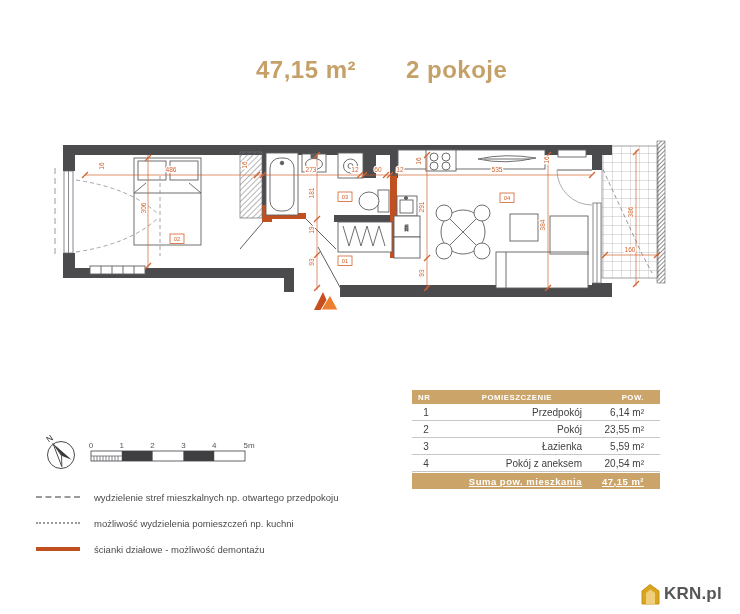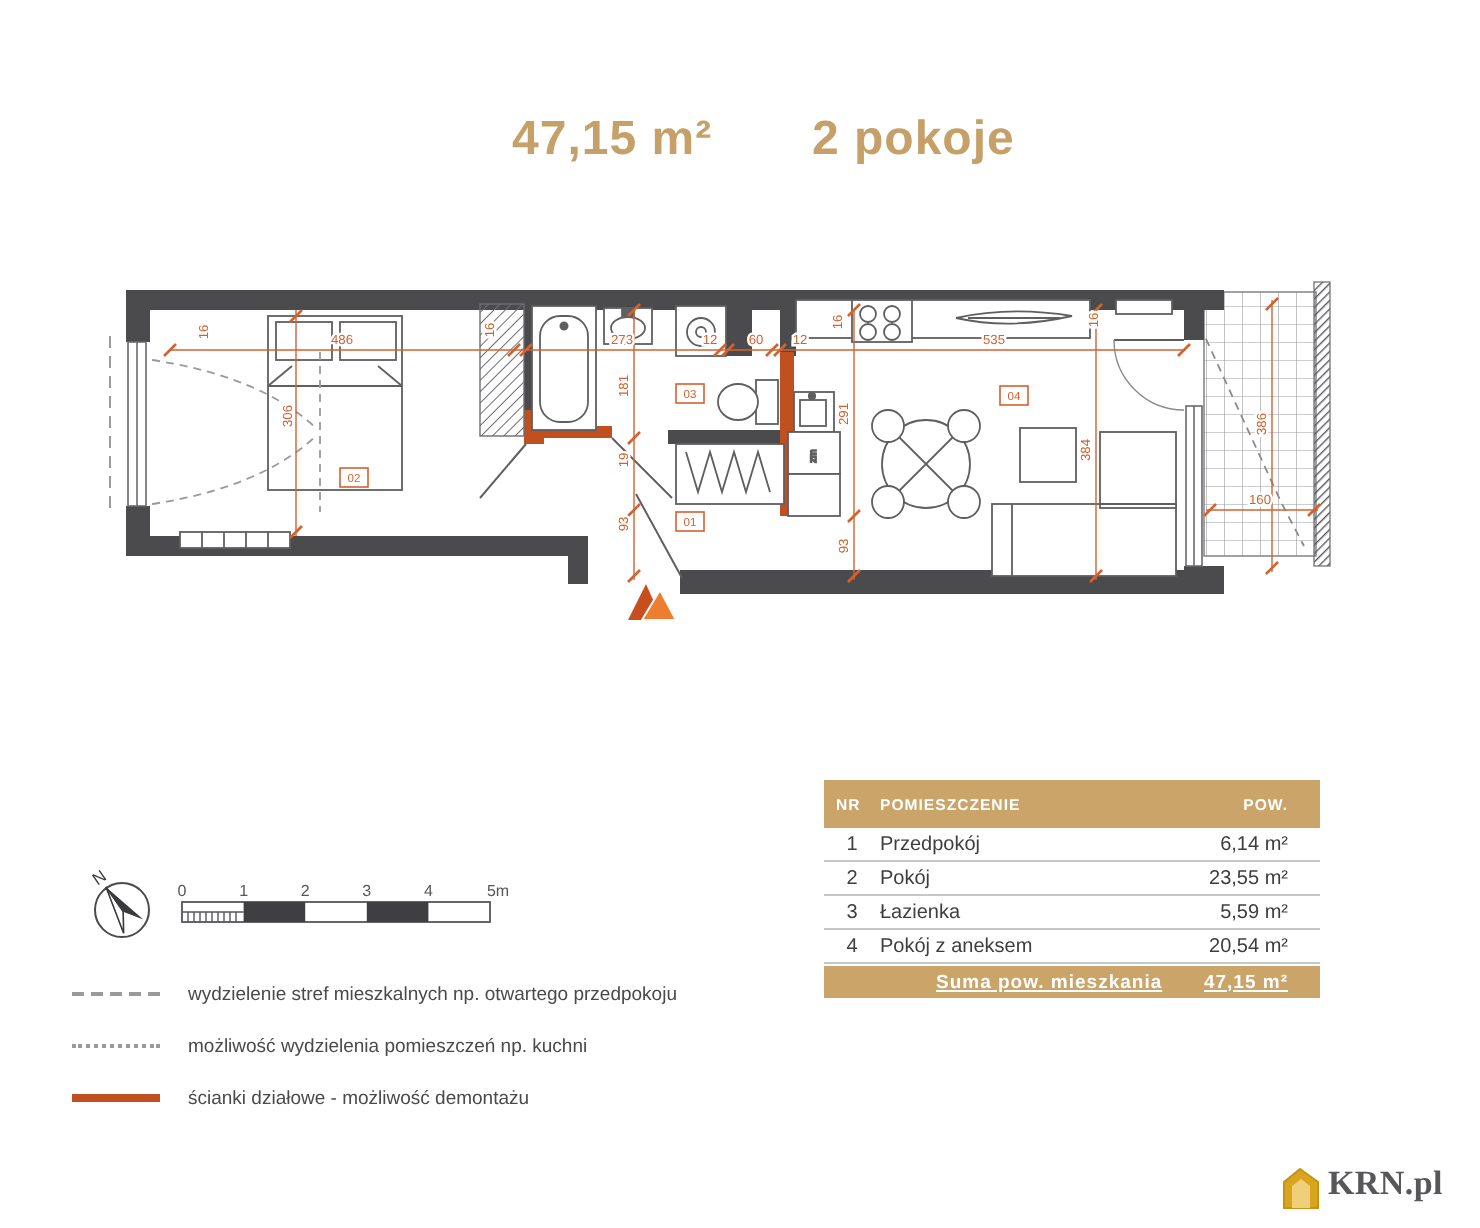--- a/index.html
+++ b/index.html
@@ -19,40 +19,40 @@
   svg text.scalenum{font-family:"Liberation Sans",sans-serif;font-size:8px;fill:#55555a;text-anchor:middle;}
   svg text.north{font-family:"Liberation Sans",sans-serif;font-size:8.5px;fill:#3a3a3d;text-anchor:middle;}
   svg text.appl{font-family:"Liberation Sans",sans-serif;font-size:5px;fill:#7a7a7e;text-anchor:middle;}
 
   
   .room-table{position:absolute;left:412px;top:390px;width:248px;font-size:10px;color:#3e3e40;}
   .rt-header,.rt-sum{
     background:#cba46a;color:#fff;display:flex;align-items:center;
     font-weight:700;letter-spacing:.5px;
   }
-  .rt-header{height:24px;font-size:7.8px;}
+  .rt-header{height:14px;font-size:7.8px;gap:30px;}
   .rt-sum{height:16px;font-size:9.5px;margin-top:1px;text-decoration:underline;}
   .rt-row{display:flex;align-items:center;height:16px;border-bottom:1px solid #c7c7c9;}
   .col-nr{width:28px;text-align:center;flex:0 0 28px;}
-  .col-name{flex:1;text-align:left;}
+  .col-name{flex:1;text-align:right;}
   .col-pow{width:62px;flex:0 0 62px;text-align:right;padding-right:16px;}
   .rt-header .col-nr{text-align:left;padding-left:6px;width:22px;flex:0 0 22px;}
   .rt-sum .col-name{padding-left:28px;}
 
   
   .legend{position:absolute;left:36px;top:484px;width:360px;}
   .lg-row{display:flex;align-items:center;height:26px;}
   .lg-sample{width:44px;flex:0 0 44px;margin-right:14px;}
   .lg-dashed{border-top:2px dashed #9a9a9c;height:0;}
   .lg-dotted{border-top:2px dotted #9a9a9c;height:0;}
   .lg-solid{height:4px;background:#c0501f;}
   .lg-label{font-size:9.5px;color:#4a4a4d;}
 
   
-  .logo{position:absolute;left:640px;top:582px;display:flex;align-items:flex-start;font-family:Liberation Serif, serif;}
+  .logo{position:absolute;left:640px;top:582px;display:flex;align-items:center;}
   .logo-text{font-size:17px;font-weight:700;color:#57575a;margin-left:3px;letter-spacing:.2px;}
 </style>
 </head>
 <body>
 
 <div class="title-area">
   <div class="title-sqm">47,15 m²</div>
   <div class="title-rooms">2 pokoje</div>
 </div>
 

